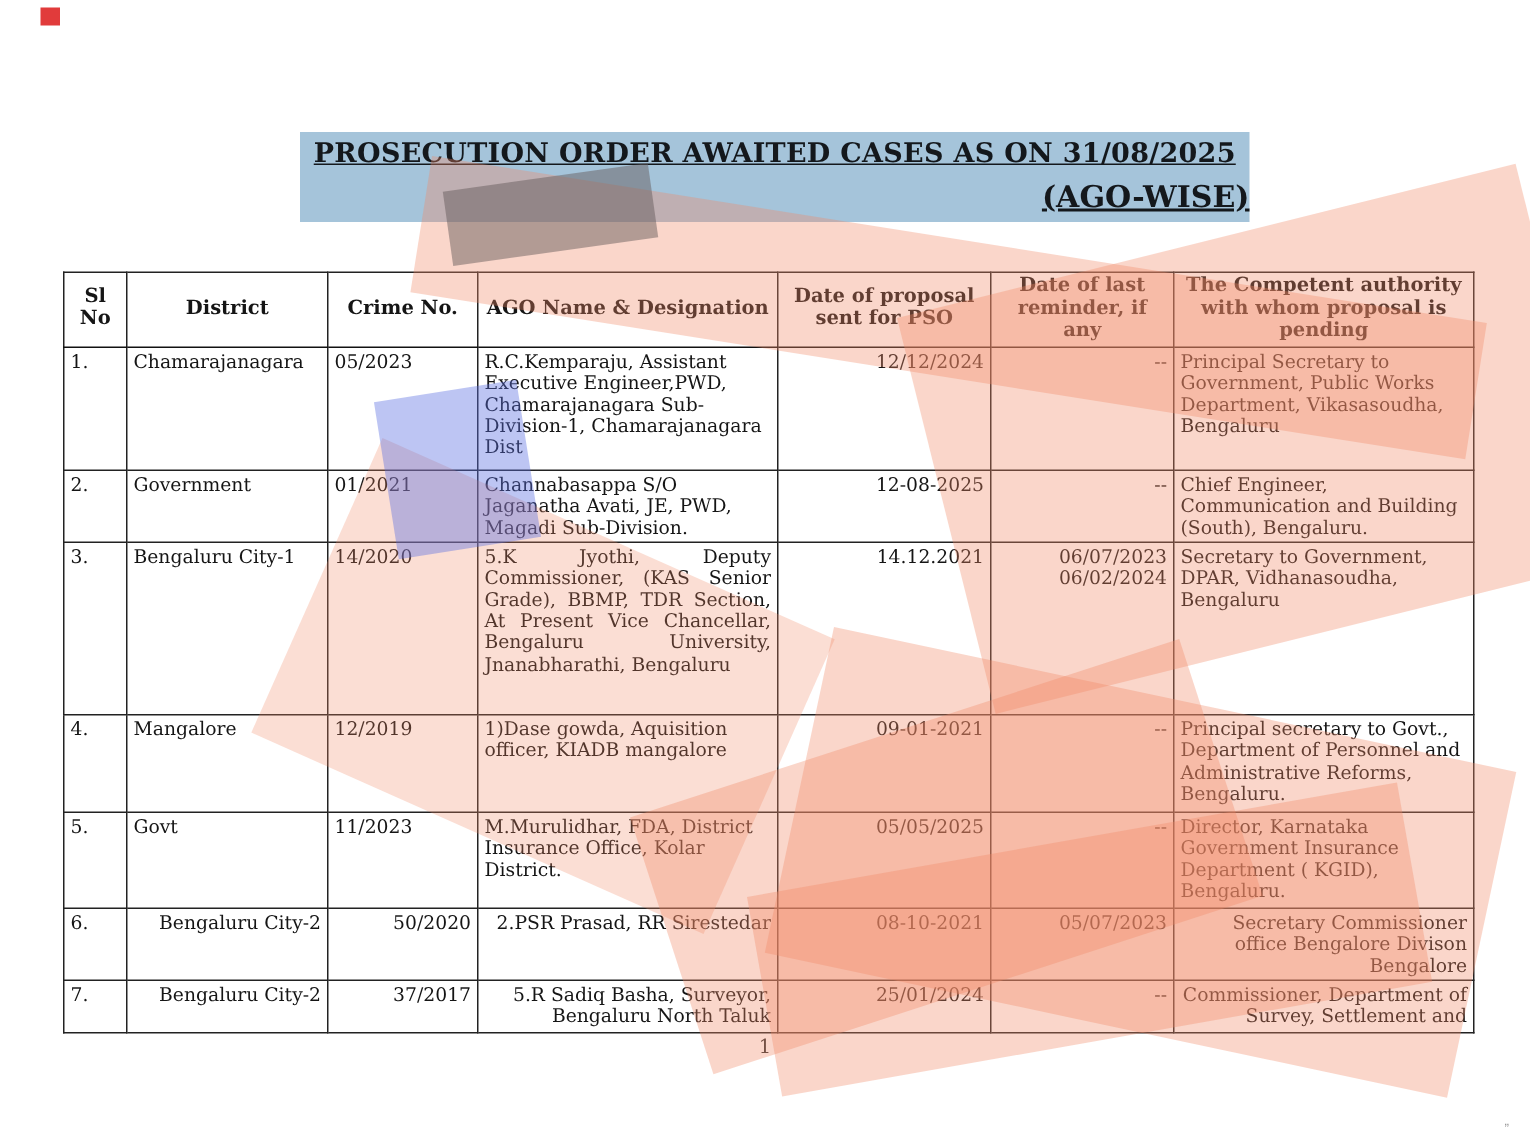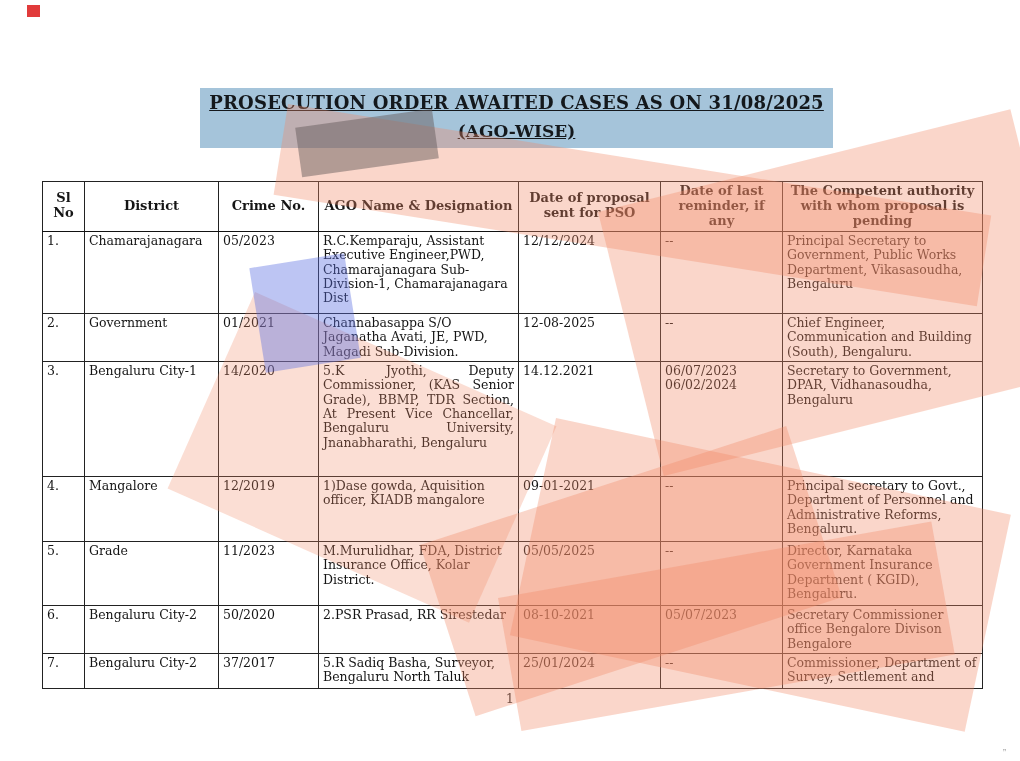--- a/index.html
+++ b/index.html
@@ -11,39 +11,39 @@
   
   .title-block {
     position:absolute; left:200px; top:88px; width:633px; height:60px;
     background:#a5c4da; text-align:center; color:#14181c; z-index:1;
   }
   .title-line1 {
     font-size:18px; font-weight:bold; text-decoration:underline;
     line-height:29px; letter-spacing:0.2px; white-space:nowrap;
   }
   .title-line2 {
-    font-size:17px; font-weight:bold; text-decoration:underline; line-height:28px;
+    font-size:20px; font-weight:bold; text-decoration:underline; line-height:28px;text-align:right;
   }
 
   
   table.cases {
     position:absolute; left:42px; top:181px; width:940px;
     border-collapse:collapse; table-layout:fixed; z-index:1;
     font-size:12.5px; color:#151515; line-height:1.15;
   }
   table.cases th, table.cases td {
     border:1px solid #222; vertical-align:top; padding:2px 4px;
     overflow:hidden; word-wrap:break-word;
   }
   table.cases th {
     font-size:13px; font-weight:bold; text-align:center; vertical-align:middle;
     line-height:1.15; border-bottom:1.5px solid #111;
   }
   td.sl { padding-left:7px; }
-  .c { text-align:left; }
+  .c { text-align:right; }
   .j { text-align:justify; }
 
   
   .page-number {
     position:absolute; left:0; top:691px; width:1020px; text-align:center;
     font-size:13px; color:#333; z-index:1;
   }
   .wm-text {
     position:absolute; left:0; top:722px; width:1020px; text-align:center;
     font-family:"Liberation Sans", sans-serif; font-size:17px;
@@ -130,21 +130,21 @@
       <td class="sl">4.</td>
       <td>Mangalore</td>
       <td>12/2019</td>
       <td>1)Dase gowda,  Aquisition officer, KIADB mangalore</td>
       <td class="c">09-01-2021</td>
       <td class="c">--</td>
       <td>Principal secretary to Govt., Department of Personnel and Administrative Reforms, Bengaluru.</td>
     </tr>
     <tr style="height:64px">
       <td class="sl">5.</td>
-      <td>Grade</td>
+      <td>Govt</td>
       <td>11/2023</td>
       <td>M.Murulidhar, FDA, District Insurance Office, Kolar District.</td>
       <td class="c">05/05/2025</td>
       <td class="c">--</td>
       <td>Director, Karnataka Government Insurance Department ( KGID), Bengaluru.</td>
     </tr>
     <tr style="height:48px">
       <td class="sl">6.</td>
       <td class="c">Bengaluru City-2</td>
       <td class="c">50/2020</td>

